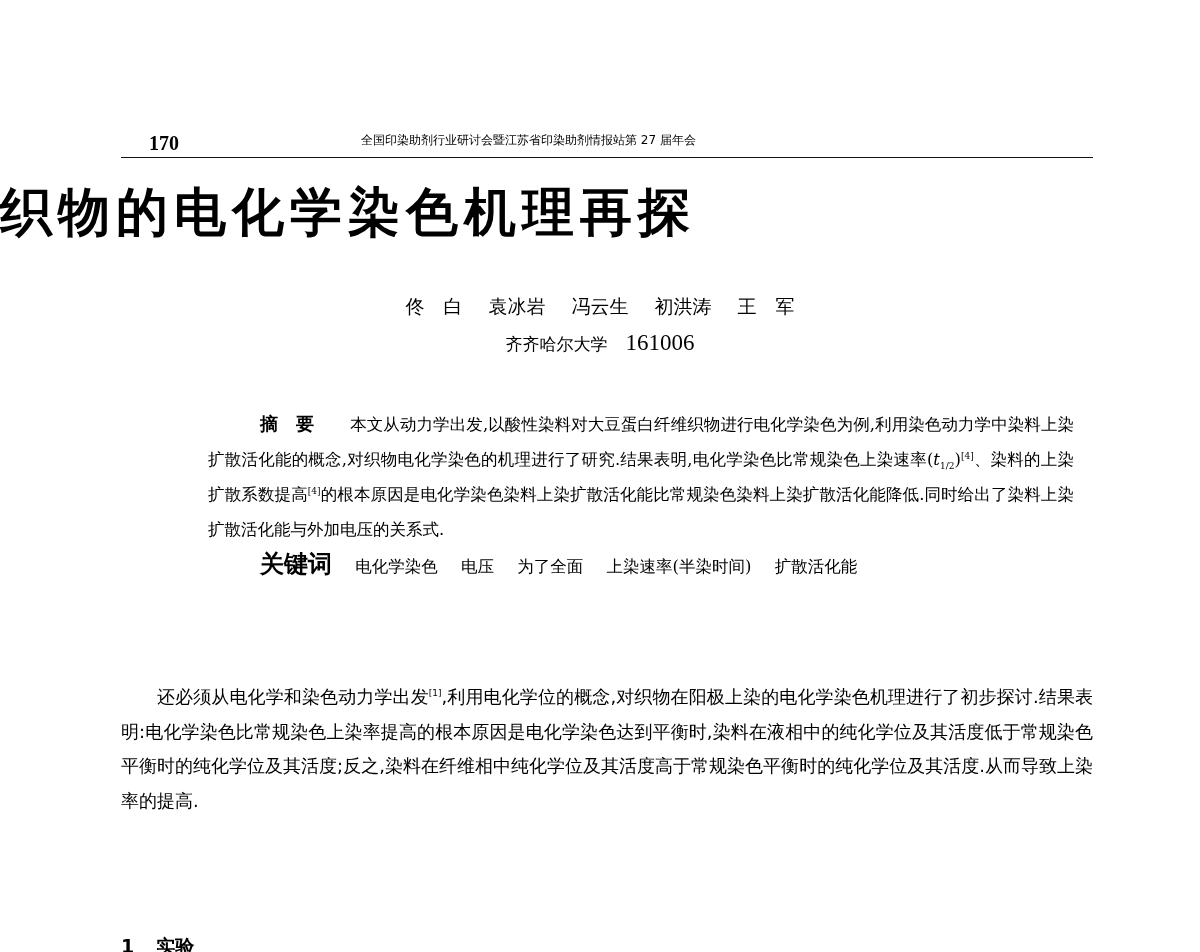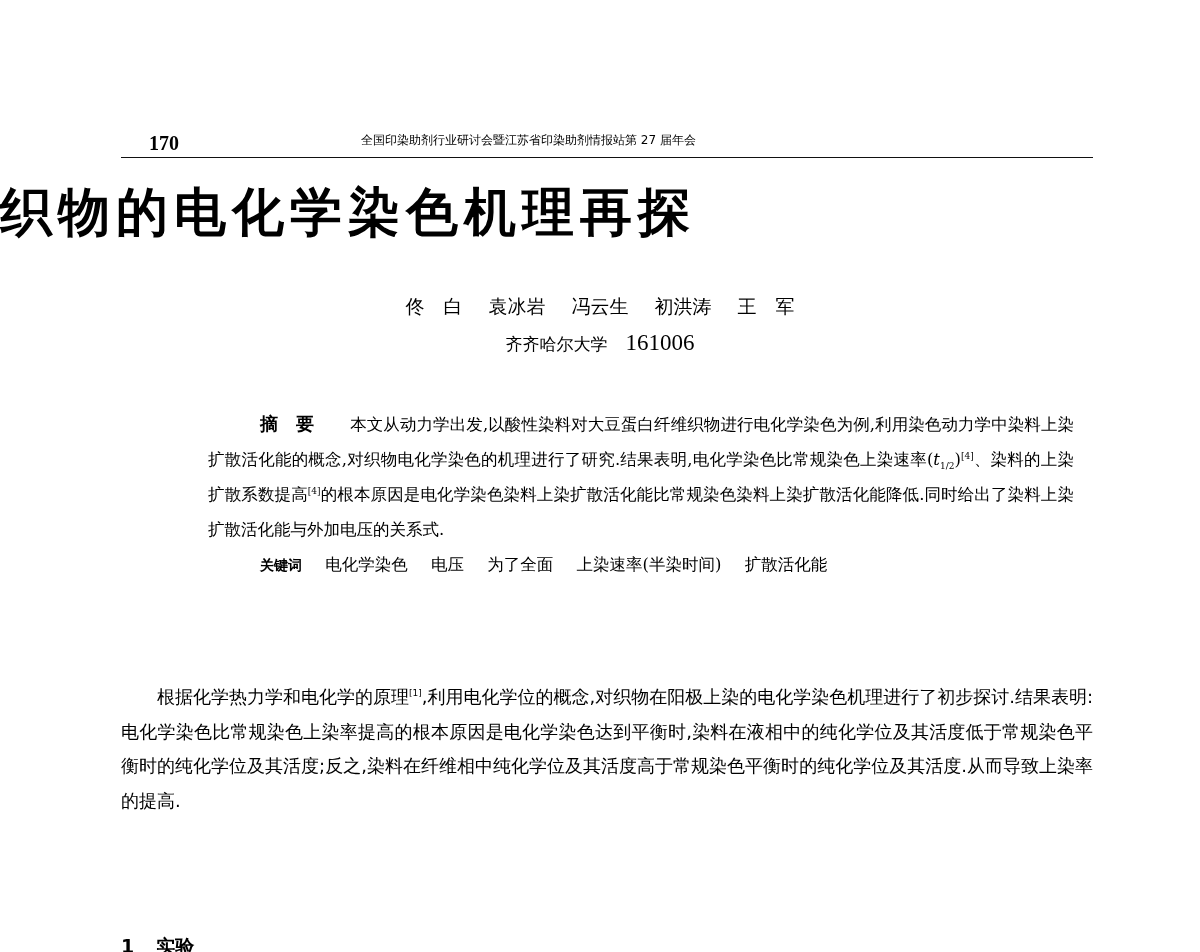--- a/index.html
+++ b/index.html
@@ -25,21 +25,21 @@
   .affiliation {
     position: absolute; left: 0; top: 330px; width: 1200px; text-align: center;
     font-size: 17px; font-family: "DejaVu Serif", serif;
   }
   .affiliation .zip { margin-left: 18px; font-family: "Liberation Serif", serif; font-size: 23px; }
 
   .abstract { position: absolute; left: 168px; top: 406px; width: 866px; font-size: 16.5px; line-height: 35px; font-family: "DejaVu Serif", serif; text-align: justify; margin-left: 40px; }
   .abstract p { margin: 0; }
   .abstract-label { font-weight: bold; font-family: "DejaVu Sans", sans-serif; font-size: 18px; margin-left: 52px; margin-right: 18px; letter-spacing: 18px; }
   .keywords { margin: 0; padding-left: 52px; }
-  .keywords-label { font-weight: bold; font-family: "DejaVu Sans", sans-serif; font-size: 14px; margin-right: 18px; }
+  .keywords-label { font-weight: bold; font-family: "DejaVu Sans", sans-serif; font-size: 24px; margin-right: 18px; }
   .kw { margin-right: 18px; }
   sup { font-size: 9px; vertical-align: super; line-height: 0; }
   sub { font-size: 9px; line-height: 0; }
   .italic { font-style: italic; }
 
   .body-text { position: absolute; left: 121px; top: 680px; width: 972px; font-size: 18px; line-height: 34.5px; font-family: "DejaVu Sans", sans-serif; text-align: justify; }
   .body-text p { margin: 0; text-indent: 36px; }
 
   .section-heading { position: absolute; left: 121px; top: 934px; font-size: 19px; font-weight: bold; font-family: "DejaVu Sans", sans-serif; }
   .section-heading .num { margin-right: 22px; }
@@ -73,18 +73,18 @@
     <span class="keywords-label">关键词</span>
     <span class="kw">电化学染色</span>
     <span class="kw">电压</span>
     <span class="kw">为了全面</span>
     <span class="kw">上染速率(半染时间)</span>
     <span class="kw">扩散活化能</span>
   </p>
 </div>
 
 <div class="body-text">
-  <p><span>根据化学热力学和电化学的原理</span><sup>[1]</sup><span>,利用电化学位的概念,对织物在阳极上染的电化学染色机理进行了初步探讨.结果表明:电化学染色比常规染色上染率提高的根本原因是电化学染色达到平衡时,染料在液相中的纯化学位及其活度低于常规染色平衡时的纯化学位及其活度;反之,染料在纤维相中纯化学位及其活度高于常规染色平衡时的纯化学位及其活度.从而导致上染率的提高.</span></p>
+  <p><span>还必须从电化学和染色动力学出发</span><sup>[1]</sup><span>,利用电化学位的概念,对织物在阳极上染的电化学染色机理进行了初步探讨.结果表明:电化学染色比常规染色上染率提高的根本原因是电化学染色达到平衡时,染料在液相中的纯化学位及其活度低于常规染色平衡时的纯化学位及其活度;反之,染料在纤维相中纯化学位及其活度高于常规染色平衡时的纯化学位及其活度.从而导致上染率的提高.</span></p>
 </div>
 
 <div class="section-heading">
   <span class="num">1</span><span>实验</span>
 </div>
 
 </body></html>

